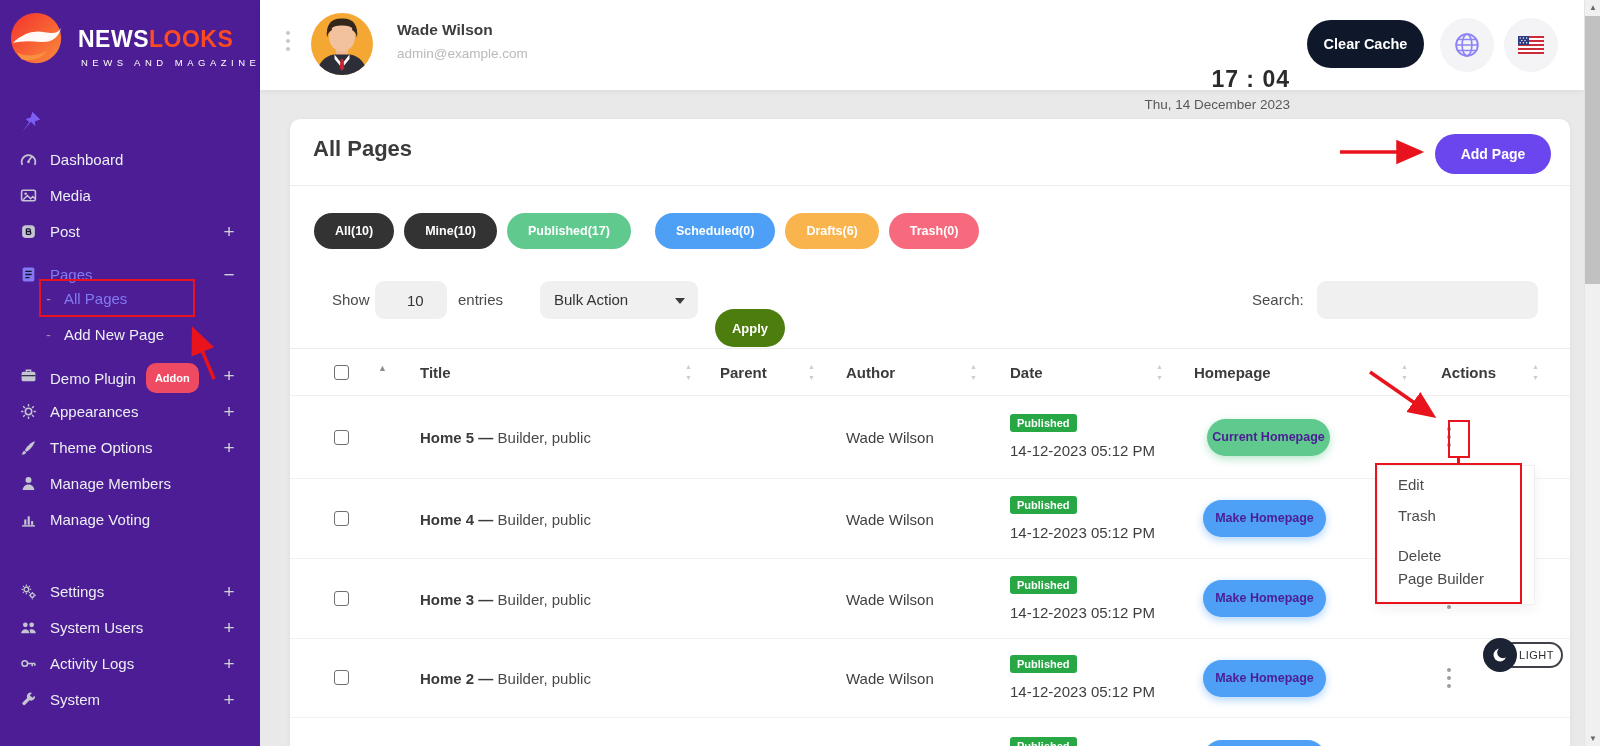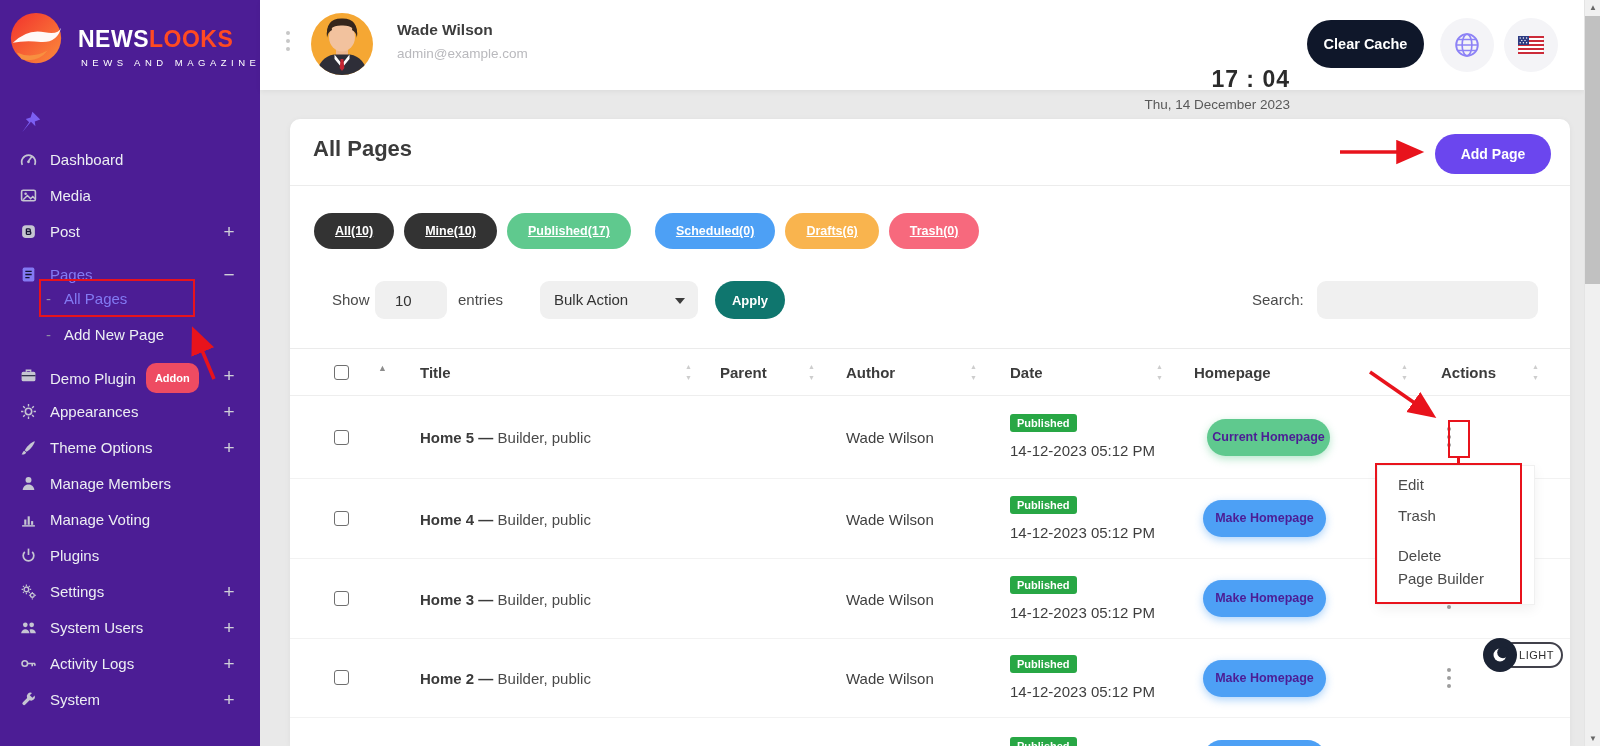--- a/index.html
+++ b/index.html
@@ -40,24 +40,24 @@
   #clear-cache { position:absolute; left:1047px; top:20px; width:117px; height:48px; border-radius:24px; font-size:14.5px; }
   .hdr-circle { position:absolute; top:18px; width:54px; height:54px; border-radius:50%; background:#f4f4f7; display:flex; align-items:center; justify-content:center; cursor:pointer; }
   #globe-btn { left:1180px; } #flag-btn { left:1244px; }
 
   
   #card { position:absolute; left:290px; top:119px; width:1280px; height:627px; background:#fff; border-radius:10px 10px 0 0; box-shadow:0 1px 6px rgba(0,0,0,.05); overflow:hidden; z-index:1; }
   .card-title { position:absolute; left:23px; top:17px; font-size:22px; font-weight:700; color:#3b3b3b; }
   #add-page { position:absolute; left:1145px; top:15px; width:116px; height:40px; border-radius:20px; font-size:14px; }
   .card-div { position:absolute; left:0; right:0; top:66px; border-top:1px solid #ececec; }
   #pills { position:absolute; left:24px; top:94px; display:flex; gap:10px; }
-  .pill { height:36px; line-height:36px; padding:0 21px; border-radius:18px; color:#fff; font-size:12.5px; font-weight:700; border:none; cursor:pointer; font-family:inherit; white-space:nowrap;text-decoration:underline; }
+  .pill { height:36px; line-height:36px; padding:0 21px; border-radius:18px; color:#fff; font-size:12.5px; font-weight:700; border:none; cursor:pointer; font-family:inherit; white-space:nowrap; }
   .ctl-lb { position:absolute; top:162px; line-height:38px; font-size:15px; color:#4a4a4a; }
   .ctl-box { position:absolute; top:162px; height:38px; background:#f0f0f0; border-radius:9px; border:none; font-size:15px; color:#333; font-family:inherit; }
-  #entries-input { left:85px; width:72px; padding-left:20px; }
+  #entries-input { left:85px; width:72px; padding-left:32px; }
   #bulk-select { left:250px; width:158px; padding:0 14px; line-height:38px; cursor:pointer; }
   #bulk-select .chev { position:absolute; right:13px; top:17px; width:0; height:0; border-left:5px solid transparent; border-right:5px solid transparent; border-top:6px solid #3c3c3c; }
   #apply-btn { position:absolute; left:425px; top:162px; width:70px; height:38px; border-radius:19px; font-size:13px; }
   #search-input { left:1027px; width:221px; padding:0 12px; }
 
   
   .thead { position:absolute; left:0; right:0; top:229px; height:48px; border-top:1px solid #ebebeb; border-bottom:1px solid #eeeeee; }
   .th { position:absolute; top:0; line-height:48px; font-size:15px; font-weight:700; color:#3c3c3c; cursor:pointer; }
   .sorts { position:absolute; top:13px; display:flex; flex-direction:column; gap:1px; color:#cdcdcd; font-size:7px; line-height:10px; cursor:pointer; }
   .cb { position:absolute; width:15px; height:15px; border:1.6px solid #6f6f6f; border-radius:3px; background:#fff; cursor:pointer; }
@@ -208,29 +208,20 @@
     <div class="nav-row" style="top:507px">
       <span class="nav-ic">
           <svg viewBox="0 0 16 16">
             <path d="M2 14 h12" stroke="currentColor" stroke-width="1.4"></path>
             <rect x="4" y="8" width="2" height="5" fill="currentColor"></rect>
             <rect x="7.2" y="5" width="2" height="8" fill="currentColor"></rect>
             <rect x="10.4" y="9.5" width="2" height="3.5" fill="currentColor"></rect>
           </svg>
         </span>
       <span class="nav-lb">Manage Voting</span>
-    </div>
-    <div class="nav-row" style="top:543px">
-      <span class="nav-ic">
-          <svg viewBox="0 0 16 16">
-            <path d="M4.5 4.5 a5 5 0 1 0 7 0" fill="none" stroke="currentColor" stroke-width="1.6"></path>
-            <path d="M8 1.5 v6" stroke="currentColor" stroke-width="1.6"></path>
-          </svg>
-        </span>
-      <span class="nav-lb">Plugins</span>
     </div>
     <div class="nav-row" style="top:579px">
       <span class="nav-ic">
           <svg viewBox="0 0 16 16">
             <circle cx="6" cy="6" r="2.2" fill="none" stroke="currentColor" stroke-width="1.3"></circle>
             <path d="M6 1.5v1.3M6 9.2v1.3M1.5 6h1.3M9.2 6h1.3M2.8 2.8l.9.9M8.3 8.3l.9.9M9.2 2.8l-.9.9M3.7 8.3l-.9.9" stroke="currentColor" stroke-width="1.1"></path>
             <circle cx="11.6" cy="11.6" r="1.8" fill="none" stroke="currentColor" stroke-width="1.2"></circle>
             <path d="M11.6 8.4v1M11.6 14.4v1.1M8.4 11.6h1M13.9 11.6h1.2" stroke="currentColor" stroke-width="1"></path>
           </svg>
         </span>
@@ -348,21 +339,21 @@
       <button class="pill" style="background: rgb(95, 201, 142);">Published(17)</button>
       <button class="pill" style="margin-left: 14px; background: rgb(77, 160, 245);">Scheduled(0)</button>
       <button class="pill" style="background: rgb(249, 180, 78);">Drafts(6)</button>
       <button class="pill" style="background: rgb(247, 105, 125);">Trash(0)</button>
     </div>
 
     <span class="ctl-lb" style="left:42px">Show</span>
     <input class="ctl-box" id="entries-input" value="10" style="">
     <span class="ctl-lb" style="left:168px">entries</span>
     <div class="ctl-box" id="bulk-select"><span>Bulk Action</span><span class="chev"></span></div>
-    <button class="btn" id="apply-btn" style="background: #0f766e;">Apply</button>
+    <button class="btn" id="apply-btn" style="background: #4d7c0f; margin-top: 28px;">Apply</button>
     <span class="ctl-lb" style="left:962px">Search:</span>
     <input class="ctl-box" id="search-input" style="">
 
     <div class="thead">
       <span class="cb" style="left:44px; top:16px"></span>
       <span style="position:absolute;left:88px;top:14px;font-size:9px;color:#8d8d8d;cursor:pointer">▲</span>
       <span class="th" style="left:130px">Title</span>
       <span class="sorts" style="left:395px">
           <span>▲</span>
           <span>▼</span>

